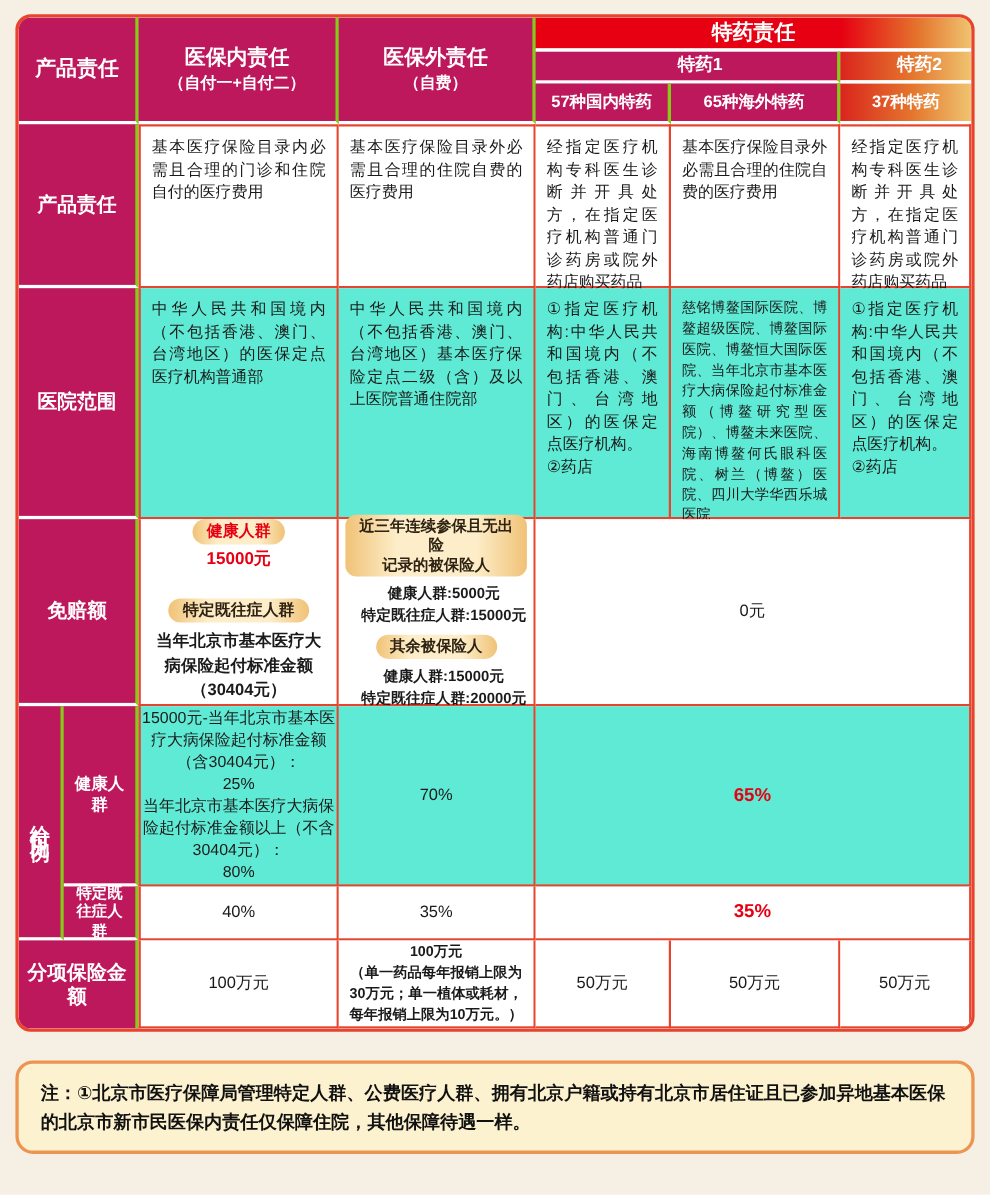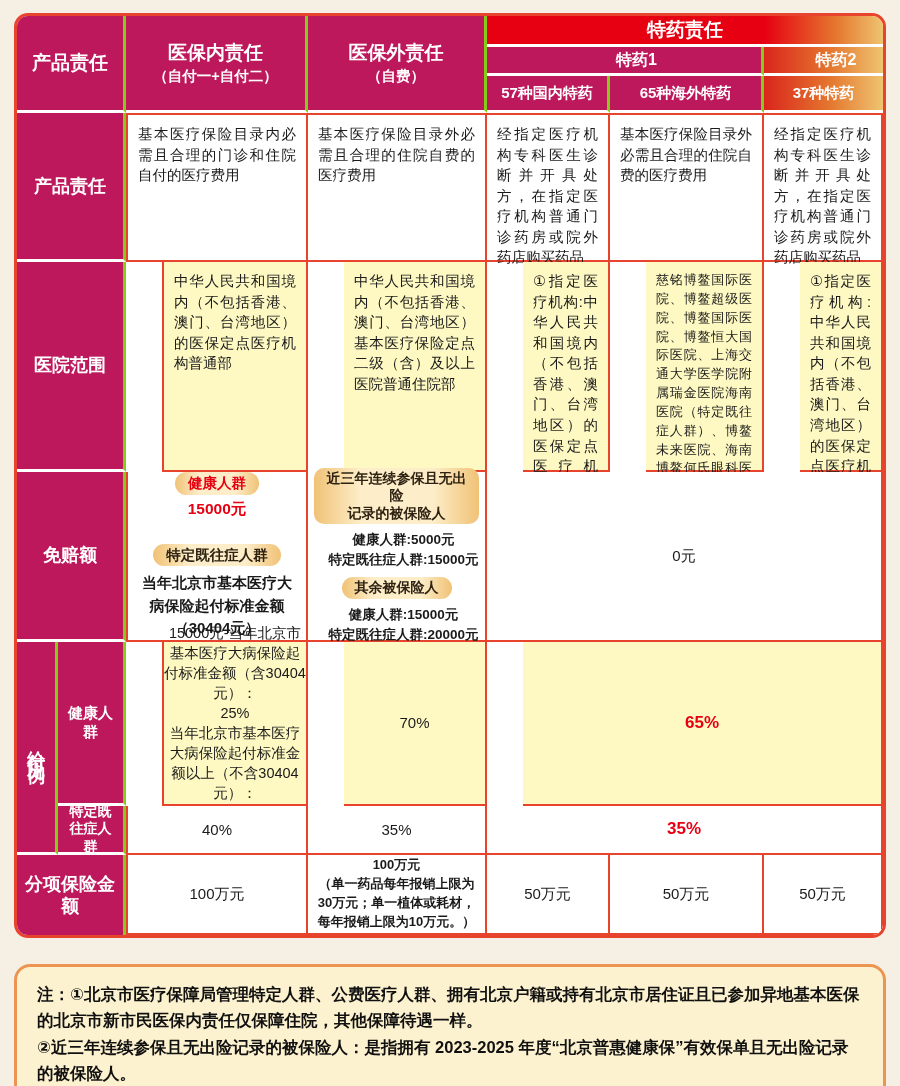--- a/index.html
+++ b/index.html
@@ -32,21 +32,21 @@
   .grad-tail { background:linear-gradient(90deg,#e60012 0%,#e60012 70%,#e4762e 88%,#efc470 100%); }
   .noR { border-right:0; }
   .noB { border-bottom:0; }
   
   .dc {
     background:#fff;
     border-right:2px solid #e8432c; border-bottom:2px solid #e8432c;
     font-size:14.5px; font-weight:500; line-height:1.42;
     padding:9px 10px;
   }
-  .dc.pink { background:#fef9c3;margin-left:36px; }
+  .dc.pink { background:#5eead4; }
   .dc.dl { border-left:2px solid #e8432c; }
   .dc.dt { border-top:2px solid #e8432c; }
   .just { text-align:justify; }
   .cen  { display:flex; flex-direction:column; align-items:center; justify-content:center; text-align:center; }
   .preline { white-space:pre-line; }
   .f19 { font-size:19px; }
   .f18 { font-size:18px; }
   .f16 { font-size:16px;padding-left:28px; }
   .f15 { font-size:15px; }
   .f14 { font-size:14px; }
@@ -126,21 +126,21 @@
   <div class="dc just dt" style="grid-area:4/6/5/7">基本医疗保险目录外必需且合理的住院自费的医疗费用</div>
   <div class="dc just dt noR" style="grid-area:4/7/5/8">经指定医疗机构专科医生诊断并开具处方，在指定医疗机构普通门诊药房或院外药店购买药品</div>
 
   <div class="rc f18" style="grid-area:5/1/6/3">
     <span>医院范围</span>
   </div>
   <div class="dc pink just dl" style="grid-area:5/3/6/4">中华人民共和国境内（不包括香港、澳门、台湾地区）的医保定点医疗机构普通部</div>
   <div class="dc pink just" style="grid-area:5/4/6/5">中华人民共和国境内（不包括香港、澳门、台湾地区）基本医疗保险定点二级（含）及以上医院普通住院部</div>
   <div class="dc pink just preline" style="grid-area:5/5/6/6">①指定医疗机构:中华人民共和国境内（不包括香港、澳门、台湾地区）的医保定点医疗机构。
 ②药店</div>
-  <div class="dc pink just f13" style="grid-area:5/6/6/7">慈铭博鳌国际医院、博鳌超级医院、博鳌国际医院、博鳌恒大国际医院、上海交通大学医学院附属瑞金医院海南医院（特定既往症人群）、博鳌未来医院、海南博鳌何氏眼科医院、树兰（博鳌）医院、四川大学华西乐城医院</div>
+  <div class="dc pink just f13" style="grid-area:5/6/6/7">慈铭博鳌国际医院、博鳌超级医院、博鳌国际医院、博鳌恒大国际医院、当年北京市基本医疗大病保险起付标准金额（博鳌研究型医院）、博鳌未来医院、海南博鳌何氏眼科医院、树兰（博鳌）医院、四川大学华西乐城医院</div>
   <div class="dc pink just preline noR" style="grid-area:5/7/6/8">①指定医疗机构:中华人民共和国境内（不包括香港、澳门、台湾地区）的医保定点医疗机构。
 ②药店</div>
 
   <div class="rc f18" style="grid-area:6/1/7/3">
     <span>免赔额</span>
   </div>
   <div class="dc cen dl" style="grid-area:6/3/7/4">
     <span class="pill pill-red">健康人群</span>
     <div class="amt red-txt">15000元</div>
     <span class="pill">特定既往症人群</span>
@@ -183,14 +183,13 @@
   <div class="dc cen preline noB f13" style="grid-area:9/4/10/5; padding:4px 6px; font-weight:600;">100万元
 （单一药品每年报销上限为30万元；单一植体或耗材，每年报销上限为10万元。）</div>
   <div class="dc cen pct noB" style="grid-area:9/5/10/6">50万元</div>
   <div class="dc cen pct noB" style="grid-area:9/6/10/7">50万元</div>
   <div class="dc cen pct noR noB" style="grid-area:9/7/10/8">50万元</div>
 
 </div>
 
 <div class="note">
   <p>注：①北京市医疗保障局管理特定人群、公费医疗人群、拥有北京户籍或持有北京市居住证且已参加异地基本医保的北京市新市民医保内责任仅保障住院，其他保障待遇一样。</p>
-  <p>②近三年连续参保且无出险记录的被保险人：是指拥有 2023-2025 年度“北京普惠健康保”有效保单且无出险记录的被保险人。</p>
 </div>
 
 </body></html>

